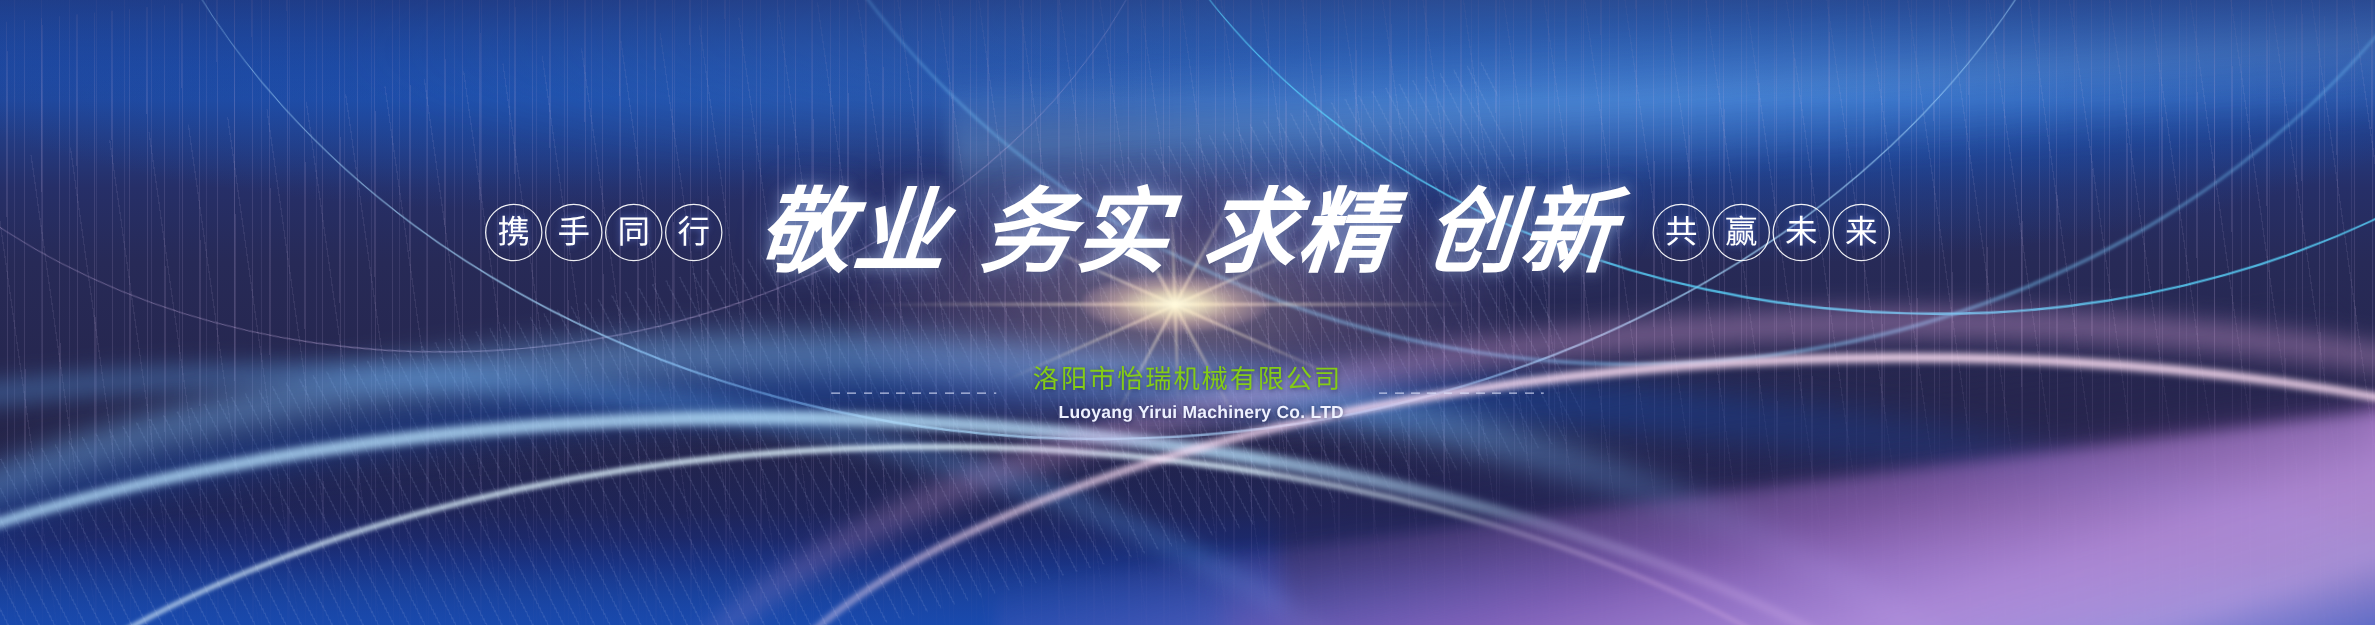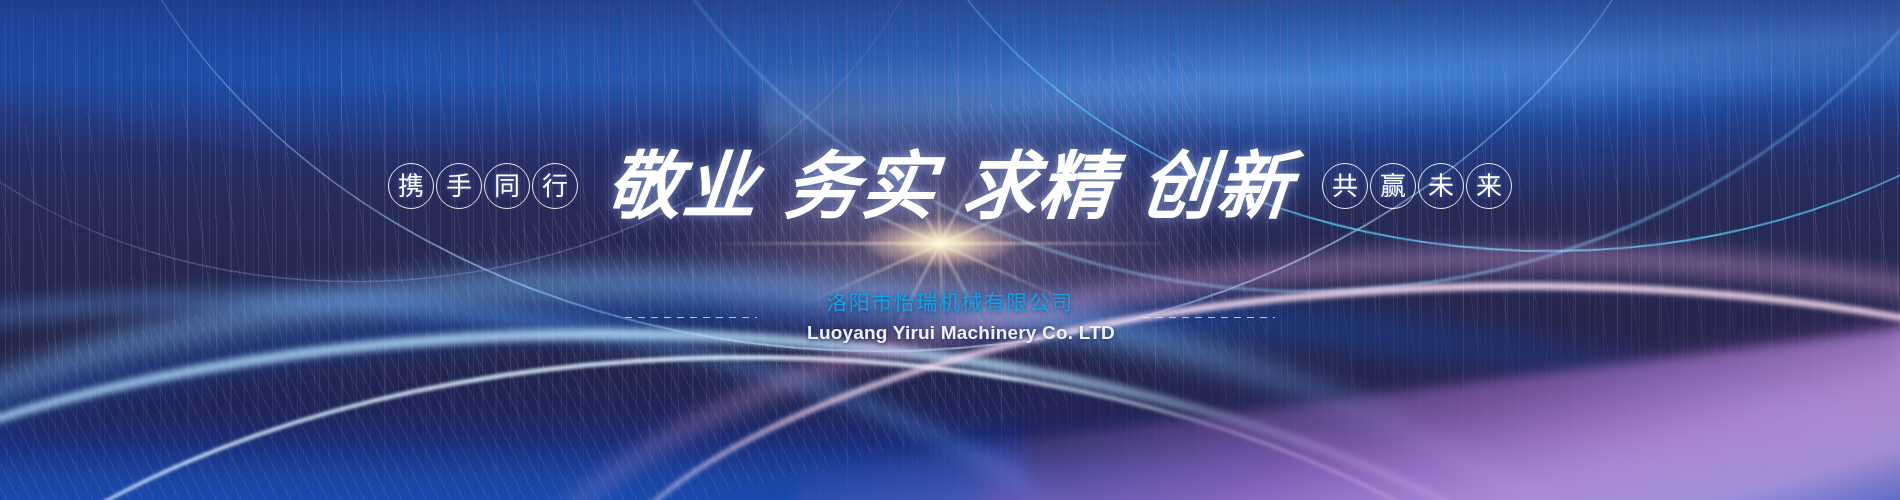--- a/index.html
+++ b/index.html
@@ -431,28 +431,28 @@
       rgba(225,230,255,0) 7px,
       rgba(225,230,255,0) 13px);
   }
   .company-names {
     text-align: center;
     line-height: 1.28;
   }
   .company-cn {
     font-family: "DejaVu Sans", "Liberation Sans", sans-serif;
     font-size: 21px;
-    color: #0ea5e9;
+    color: #84cc16;
     letter-spacing: 1.5px;
     text-shadow: 0 1px 4px rgba(20,24,70,0.7);
     white-space: nowrap;
   }
   .company-en {
     font-family: "Liberation Sans", "DejaVu Sans", sans-serif;
-    font-size: 19px;
+    font-size: 14px;
     font-weight: 600;
     color: #eef1ff;
     letter-spacing: 0.2px;
     margin-top: 4px;
     text-shadow: 0 1px 4px rgba(20,24,70,0.7);
     white-space: nowrap;
     margin-left: 22px;
   }
 </style>
 </head>

